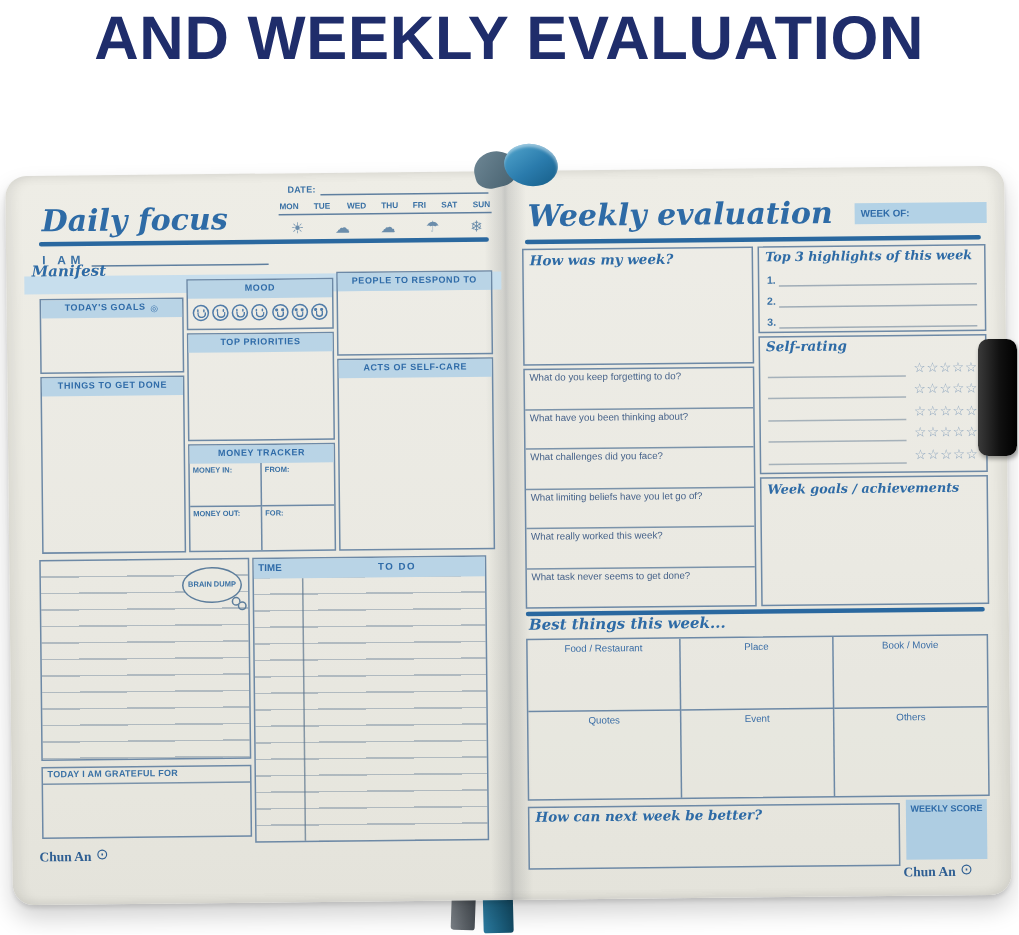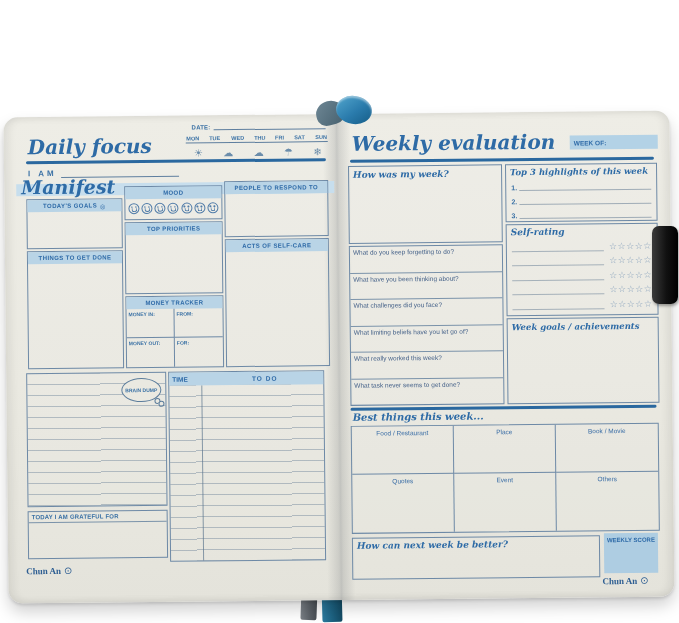--- a/index.html
+++ b/index.html
@@ -41,21 +41,21 @@
   .dline{flex:1;border-bottom:1px solid #5f7f9f;margin-left:3px;height:7px;}
   .days-row{left:170px;top:14px;width:142px;display:flex;justify-content:space-between;
             border-bottom:1px solid #5f7f9f;padding-bottom:1px;}
   .days-row span{font-size:6px;font-weight:bold;color:#3a71a5;transform:scale(.92);}
   .weather-row{left:178px;top:26px;width:128px;display:flex;justify-content:space-between;
                font-size:10px;color:#6b8dab;}
   .iam-row{left:12px;top:46px;display:flex;align-items:flex-end;}
   .iam-row .t{font-size:8px;font-weight:bold;letter-spacing:3px;color:#3a71a5;}
   .iam-line{width:118px;border-bottom:1px solid #5f7f9f;height:8px;margin-left:4px;}
   .manifest-band{left:0;top:61px;width:318px;height:12px;background:#c7deed;}
-  .manifest{left:5px;top:53px;font-size:19px;}
+  .manifest{left:5px;top:53px;font-size:10px;}
 
   .mood-row{display:flex;justify-content:space-around;align-items:center;height:18px;padding:0 2px;}
   .face{width:9px;height:9px;border:1px solid #4f7ba8;border-radius:50%;position:relative;display:inline-block;}
   .face::before{content:"";position:absolute;left:1.5px;top:2.5px;width:1.5px;height:1.5px;border-radius:50%;
                 background:#4f7ba8;box-shadow:4px 0 0 #4f7ba8;}
   .face::after{content:"";position:absolute;left:2px;top:4.5px;width:3.5px;height:2.5px;
                border:1px solid #4f7ba8;border-top:none;border-radius:0 0 4px 4px;}
 
   .money-grid{position:absolute;left:0;right:0;top:12px;bottom:0;display:grid;
               grid-template-columns:1fr 1fr;grid-template-rows:1fr 1fr;}
@@ -114,20 +114,21 @@
   .ribbon-top2{position:absolute;left:336px;top:96px;width:36px;height:28px;z-index:3;
                background:linear-gradient(135deg,#54a8cf,#2a7bac 55%,#155c86);border-radius:55%;
                transform:rotate(9deg);box-shadow:inset 0 2px 2px rgba(255,255,255,.45);}
   .elastic{position:absolute;left:652px;top:226px;width:26px;height:78px;z-index:4;border-radius:7px;
            background:linear-gradient(90deg,#3a3a3a,#111 55%,#000);box-shadow:1px 2px 3px rgba(0,0,0,.35);}
 </style>
 </head>
 <body>
 
 <div class="main-title">
+  <div>AND WEEKLY EVALUATION</div>
 </div>
 
 <div class="ribbon gray"></div>
 <div class="ribbon teal"></div>
 
 <div class="notebook">
   <div class="gutter"></div>
 
   <div class="page left">
     <div class="abs script lp-title">Daily focus</div>

